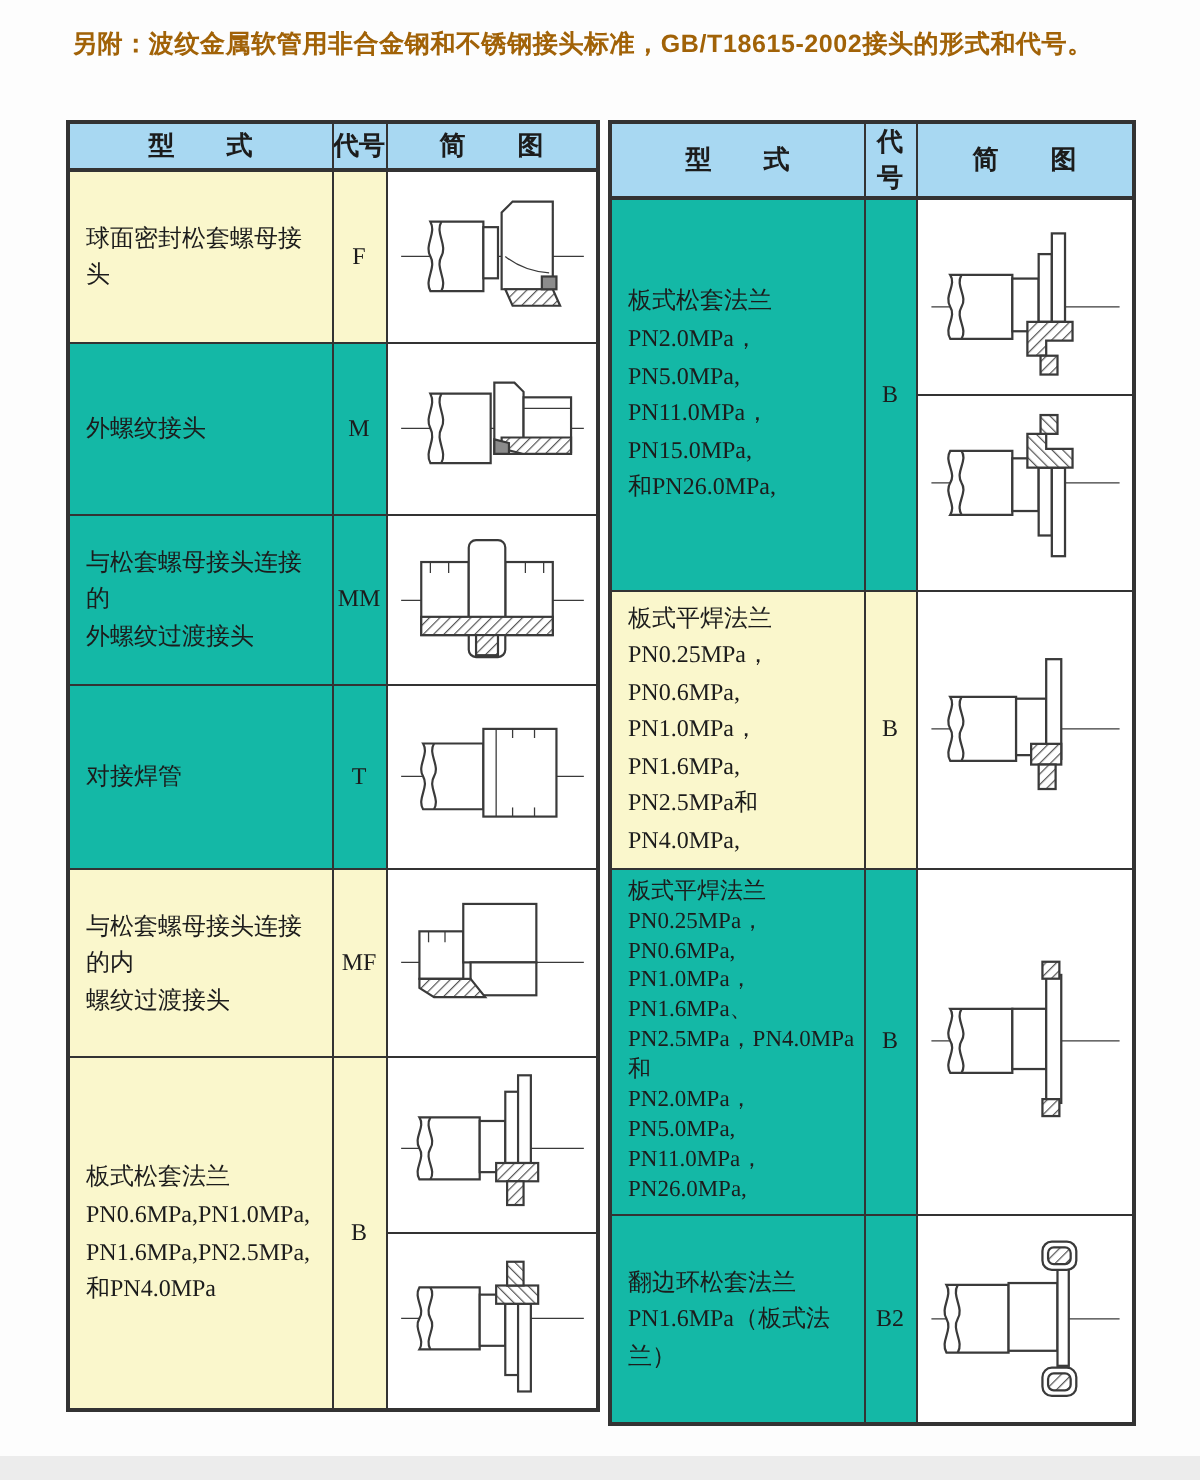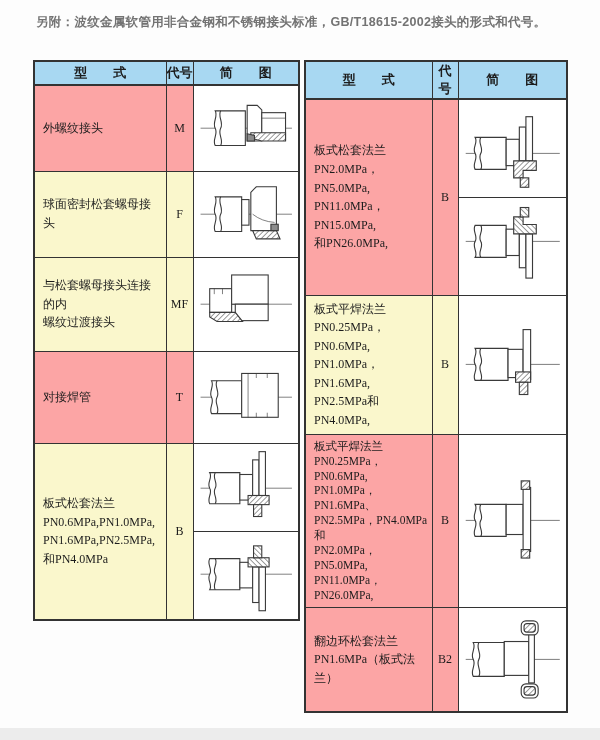--- a/index.html
+++ b/index.html
@@ -15,30 +15,30 @@
     background:var(--page_bg);
     font-family:"Liberation Serif", serif;
     color:#1c1c1c;
     position:relative;
     overflow:hidden;
   }
   .page{position:absolute;inset:0;}
   .intro{
     position:absolute;top:14px;left:36px;right:20px;
     font-family:"Liberation Sans", sans-serif;
-    font-weight:bold;font-size:12.5px;color:#737373;
+    font-weight:bold;font-size:12.5px;color:#a16207;
     letter-spacing:0.3px;white-space:nowrap;
   }
   .tables{
     position:absolute;top:60px;left:33px;
     display:flex;gap:4px;align-items:flex-start;
   }
   table.t{
     border-collapse:collapse;table-layout:fixed;
-    background:#fca5a5;
+    background:#14b8a6;
     border:2px solid var(--border);
   }
   table.t th, table.t td{
     border:1px solid var(--border);
     font-size:12px;
     vertical-align:middle;
     overflow:hidden;
   }
   table.t th{
     background:var(--header_bg);
@@ -99,92 +99,113 @@
       <thead>
         <tr>
           <th>型　　式</th>
           <th>代号</th>
           <th>简　　图</th>
         </tr>
       </thead>
       <tbody>
 
         <tr style="height:86px">
+          <td class="type hl">球面密封松套螺母接头</td>
+          <td class="code hl">F</td>
+          <td class="diag">
+            <svg viewBox="0 0 110 88">
+              <g class="dwg">
+                <line class="thin" x1="5" y1="44" x2="105" y2="44"></line>
+                <path d="M21 25 h29 v38 h-29 c-3.5 -6.5 3.5 -12.5 0 -19 c-3.5 -6.5 3.5 -12.5 0 -19 z"></path>
+                <path class="nofill" d="M27 25 c-3.5 6.5 3.5 12.5 0 19 c-3.5 6.5 3.5 12.5 0 19"></path>
+                <rect x="50" y="28" width="8" height="28"></rect>
+                <path d="M60 20 l6 -6 h22 v48 h-28 z"></path>
+                <path class="nofill thin" d="M62 44 q10 8 24 9"></path>
+                <path class="ht" d="M62 62 h26 l4 9 h-26 z"></path>
+                <rect class="dk" x="82" y="55" width="8" height="7"></rect>
+              </g>
+            </svg>
+          </td>
+        </tr>
+
+        <tr style="height:86px">
           <td class="type">外螺纹接头</td>
           <td class="code">M</td>
           <td class="diag">
             <svg viewBox="0 0 110 88">
               <g class="dwg">
                 <line class="thin" x1="5" y1="44" x2="105" y2="44"></line>
                 <path d="M21 25 h33 v38 h-33 c-3.5 -6.5 3.5 -12.5 0 -19 c-3.5 -6.5 3.5 -12.5 0 -19 z"></path>
                 <path class="nofill" d="M27 25 c-3.5 6.5 3.5 12.5 0 19 c-3.5 6.5 3.5 12.5 0 19"></path>
                 <path d="M56 19 h11 l5 5 v34 h-16 z"></path>
                 <rect x="72" y="27" width="26" height="30"></rect>
                 <line class="thin" x1="72" y1="33" x2="98" y2="33"></line>
                 <path class="ht" d="M60 49 h38 v9 h-26 l-12 -3 z"></path>
                 <path class="dk" d="M56 50 l8 2 v6 h-8 z"></path>
               </g>
             </svg>
           </td>
         </tr>
 
-        <tr style="height:86px">
-          <td class="type hl">球面密封松套螺母接头</td>
-          <td class="code hl">F</td>
-          <td class="diag">
-            <svg viewBox="0 0 110 88">
-              <g class="dwg">
-                <line class="thin" x1="5" y1="44" x2="105" y2="44"></line>
-                <path d="M21 25 h29 v38 h-29 c-3.5 -6.5 3.5 -12.5 0 -19 c-3.5 -6.5 3.5 -12.5 0 -19 z"></path>
-                <path class="nofill" d="M27 25 c-3.5 6.5 3.5 12.5 0 19 c-3.5 6.5 3.5 12.5 0 19"></path>
-                <rect x="50" y="28" width="8" height="28"></rect>
-                <path d="M60 20 l6 -6 h22 v48 h-28 z"></path>
-                <path class="nofill thin" d="M62 44 q10 8 24 9"></path>
-                <path class="ht" d="M62 62 h26 l4 9 h-26 z"></path>
-                <rect class="dk" x="82" y="55" width="8" height="7"></rect>
-              </g>
-            </svg>
-          </td>
-        </tr>
-
-
-        <tr style="height:94px">
-          <td class="type hl">与松套螺母接头连接的内
-螺纹过渡接头</td>
-          <td class="code hl">MF</td>
-          <td class="diag">
-            <svg viewBox="0 0 110 88">
-              <g class="dwg">
-                <line class="thin" x1="5" y1="44" x2="105" y2="44"></line>
-                <rect x="15" y="27" width="24" height="26"></rect>
-                <line class="thin" x1="20" y1="27" x2="20" y2="33"></line>
-                <line class="thin" x1="29" y1="27" x2="29" y2="33"></line>
-                <rect x="39" y="12" width="40" height="32"></rect>
-                <rect x="43" y="44" width="36" height="18"></rect>
-                <path class="ht" d="M15 53 h28 l8 10 h-28 l-8 -5 z"></path>
+        <tr style="height:76px">
+          <td class="type">与松套螺母接头连接的
+外螺纹过渡接头</td>
+          <td class="code">MM</td>
+          <td class="diag">
+            <svg viewBox="0 0 110 88">
+              <g class="dwg">
+                <line class="thin" x1="5" y1="44" x2="105" y2="44"></line>
+                <rect x="16" y="23" width="26" height="40"></rect>
+                <rect x="62" y="23" width="26" height="40"></rect>
+                <rect x="42" y="11" width="20" height="64" rx="4"></rect>
+                <line class="thin" x1="21" y1="23" x2="21" y2="29"></line>
+                <line class="thin" x1="31" y1="23" x2="31" y2="29"></line>
+                <line class="thin" x1="73" y1="23" x2="73" y2="29"></line>
+                <line class="thin" x1="83" y1="23" x2="83" y2="29"></line>
+                <rect class="ht" x="16" y="53" width="72" height="10"></rect>
+                <rect class="ht" x="46" y="63" width="12" height="11"></rect>
               </g>
             </svg>
           </td>
         </tr>
 
         <tr style="height:92px">
           <td class="type">对接焊管</td>
           <td class="code">T</td>
           <td class="diag">
             <svg viewBox="0 0 110 88">
               <g class="dwg">
                 <line class="thin" x1="5" y1="44" x2="105" y2="44"></line>
                 <path d="M17 26 h33 v36 h-33 c-3.5 -6 3.5 -12 0 -18 c-3.5 -6 3.5 -12 0 -18 z"></path>
                 <path class="nofill" d="M23 26 c-3.5 6 3.5 12 0 18 c-3.5 6 3.5 12 0 18"></path>
                 <rect x="50" y="18" width="40" height="48"></rect>
                 <line class="thin" x1="57" y1="18" x2="57" y2="66"></line>
                 <line class="thin" x1="66" y1="18" x2="66" y2="23"></line>
                 <line class="thin" x1="78" y1="18" x2="78" y2="23"></line>
                 <line class="thin" x1="66" y1="61" x2="66" y2="66"></line>
                 <line class="thin" x1="78" y1="61" x2="78" y2="66"></line>
+              </g>
+            </svg>
+          </td>
+        </tr>
+
+        <tr style="height:94px">
+          <td class="type hl">与松套螺母接头连接的内
+螺纹过渡接头</td>
+          <td class="code hl">MF</td>
+          <td class="diag">
+            <svg viewBox="0 0 110 88">
+              <g class="dwg">
+                <line class="thin" x1="5" y1="44" x2="105" y2="44"></line>
+                <rect x="15" y="27" width="24" height="26"></rect>
+                <line class="thin" x1="20" y1="27" x2="20" y2="33"></line>
+                <line class="thin" x1="29" y1="27" x2="29" y2="33"></line>
+                <rect x="39" y="12" width="40" height="32"></rect>
+                <rect x="43" y="44" width="36" height="18"></rect>
+                <path class="ht" d="M15 53 h28 l8 10 h-28 l-8 -5 z"></path>
               </g>
             </svg>
           </td>
         </tr>
 
         <tr style="height:177px">
           <td class="type hl">板式松套法兰
 PN0.6MPa,PN1.0MPa,
 PN1.6MPa,PN2.5MPa,
 和PN4.0MPa</td>

